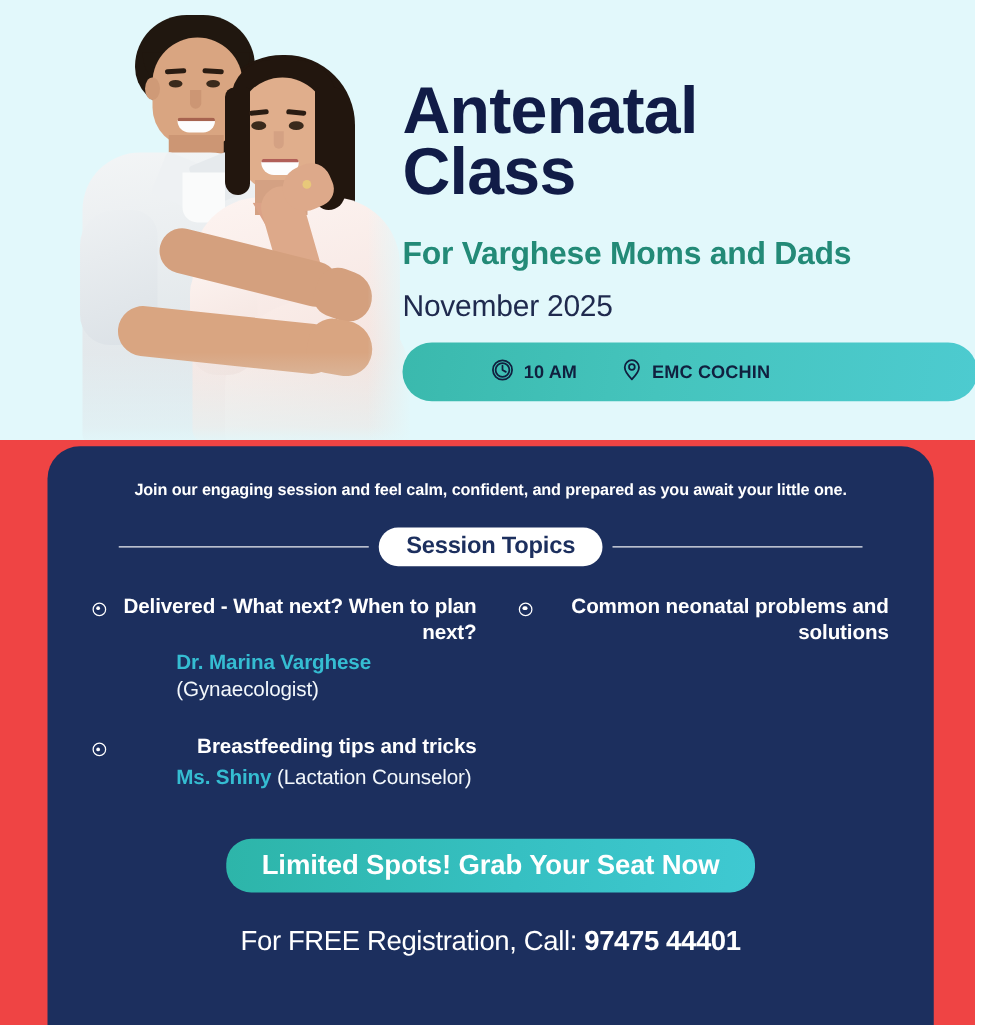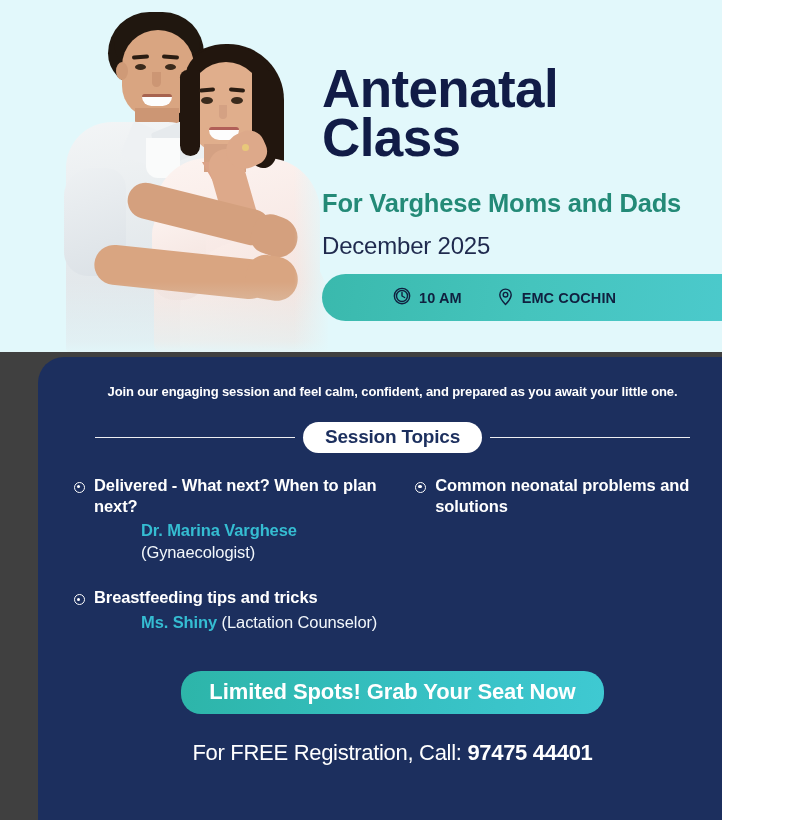--- a/index.html
+++ b/index.html
@@ -7,23 +7,23 @@
   html, body {
     width: 785px;
     height: 820px;
     overflow: hidden;
     background: #ffffff;
     font-family: "Liberation Sans", sans-serif;
   }
 
   .poster {
     position: relative;
-    width: 722px;
+    width: 780px;
     height: 820px;
-    background: #404040;
+    background: #ef4444;
     overflow: hidden;
   }
 
   
   .header {
     position: absolute;
     left: 0; top: 0;
     width: 785px;
     height: 352px;
     background: #e2f8fb;
@@ -323,20 +323,21 @@
     background: #ffffff;
     border-radius: 50%;
   }
   .topic-body { flex: 1 1 auto; }
   .topic-title {
     color: #ffffff;
     font-size: 16.5px;
     font-weight: 700;
     line-height: 1.28;
     letter-spacing: -0.1px;
+    text-align: right;
   }
   .topic-speaker {
     margin-top: 3px;
     padding-left: 3px;
     font-size: 16.5px;
     line-height: 1.32;
     letter-spacing: -0.1px;
     color: #e8f3fb;
     font-weight: 400;
     margin-left: 44px;
@@ -433,21 +434,21 @@
         <div class="photo-fade"></div>
       </div>
     </div>
 
     <div class="head-text">
       <div class="title">
         <div>Antenatal</div>
         <div>Class</div>
       </div>
       <div class="subtitle">For Varghese Moms and Dads</div>
-      <div class="monthline">December 2025</div>
+      <div class="monthline">November 2025</div>
     </div>
 
     <div class="infobar">
 
 
       <div class="info-gap-a"></div>
 
       <div class="info-item">
         <span class="info-icon">
           <svg width="20" height="20" viewBox="0 0 24 24" fill="none" stroke="#10203f" stroke-width="1.7" stroke-linecap="round" stroke-linejoin="round">

